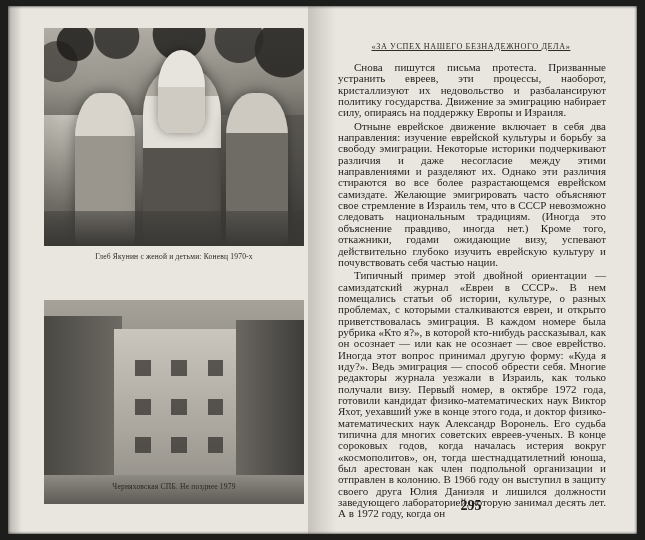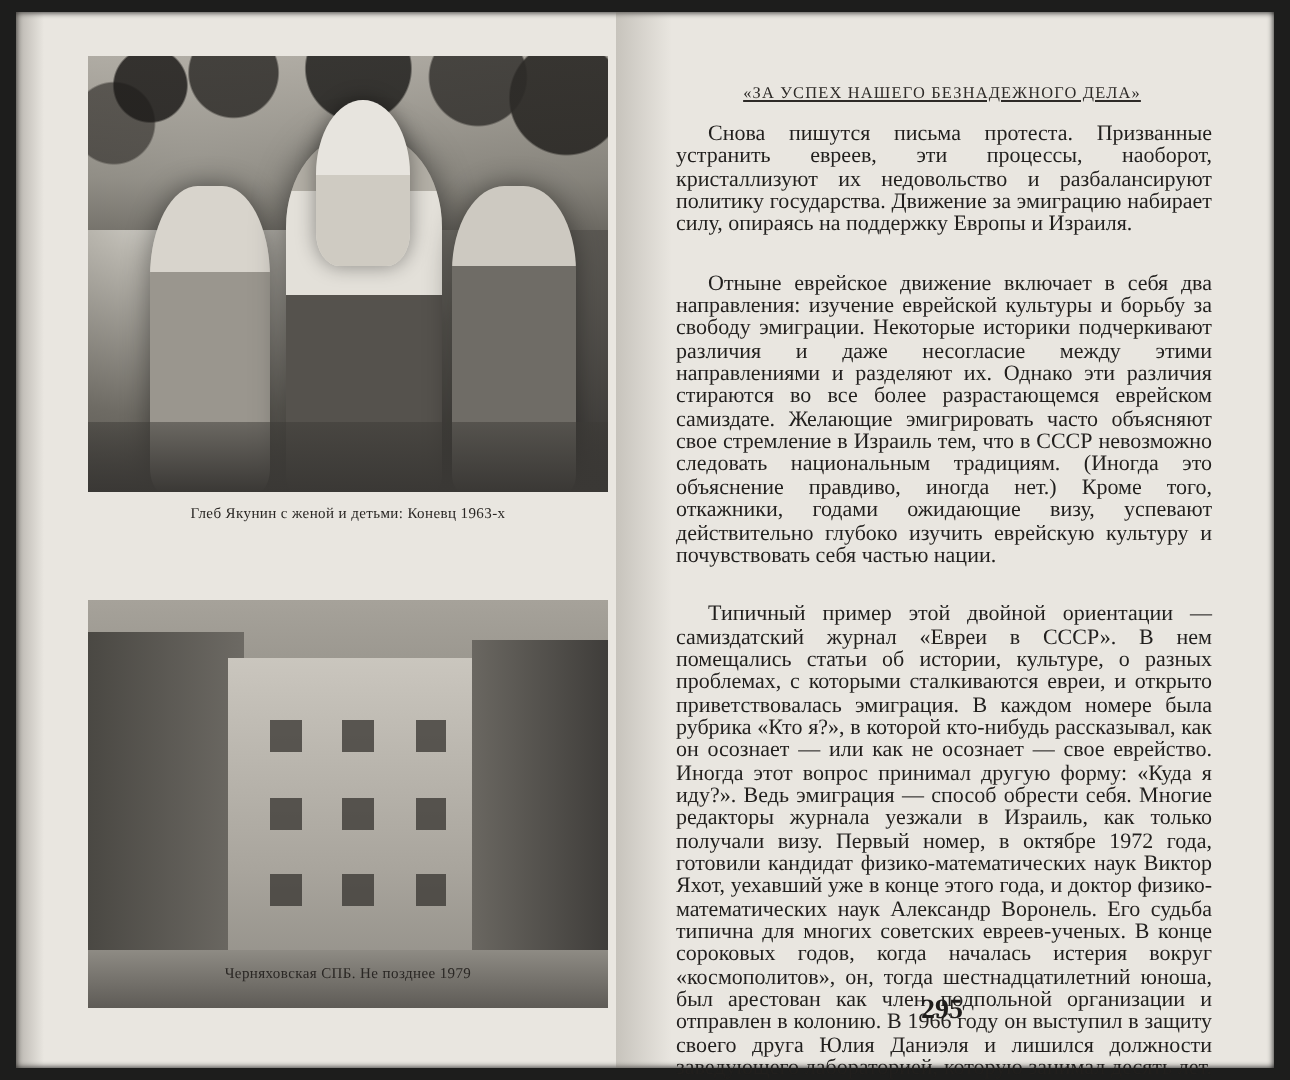--- a/index.html
+++ b/index.html
@@ -184,21 +184,21 @@
     line-height: 11.35px;
     text-align: justify;
     text-justify: inter-word;
     hyphens: auto;
   }
   .body-col p {
     margin: 0 0 0 0;
     text-indent: 16px;
   }
   .body-col p.gap {
-    margin-top: 18px;
+    margin-top: 2px;
   }
   .folio {
     position: absolute;
     left: 0;
     top: 492px;
     width: 272px;
     text-align: center;
     font-size: 14px;
     font-weight: bold;
     color: #1e1c1a;
@@ -213,21 +213,21 @@
   <div class="left-page">
     <div class="photo photo-1">
       <div class="sky"></div>
       <div class="foliage"></div>
       <div class="figA"></div>
       <div class="figB"></div>
       <div class="figC"></div>
       <div class="figD"></div>
       <div class="ground"></div>
     </div>
-    <div class="caption caption-1">Глеб Якунин с женой и детьми: Коневц 1963-х</div>
+    <div class="caption caption-1">Глеб Якунин с женой и детьми: Коневц 1970-х</div>
 
     <div class="photo photo-2">
       <div class="bldg-left"></div>
       <div class="bldg-main">
         <div class="win" style="left:16%;top:18%;width:12%;height:9%"></div>
         <div class="win" style="left:44%;top:18%;width:12%;height:9%"></div>
         <div class="win" style="left:72%;top:18%;width:12%;height:9%"></div>
         <div class="win" style="left:16%;top:40%;width:12%;height:9%"></div>
         <div class="win" style="left:44%;top:40%;width:12%;height:9%"></div>
         <div class="win" style="left:72%;top:40%;width:12%;height:9%"></div>

